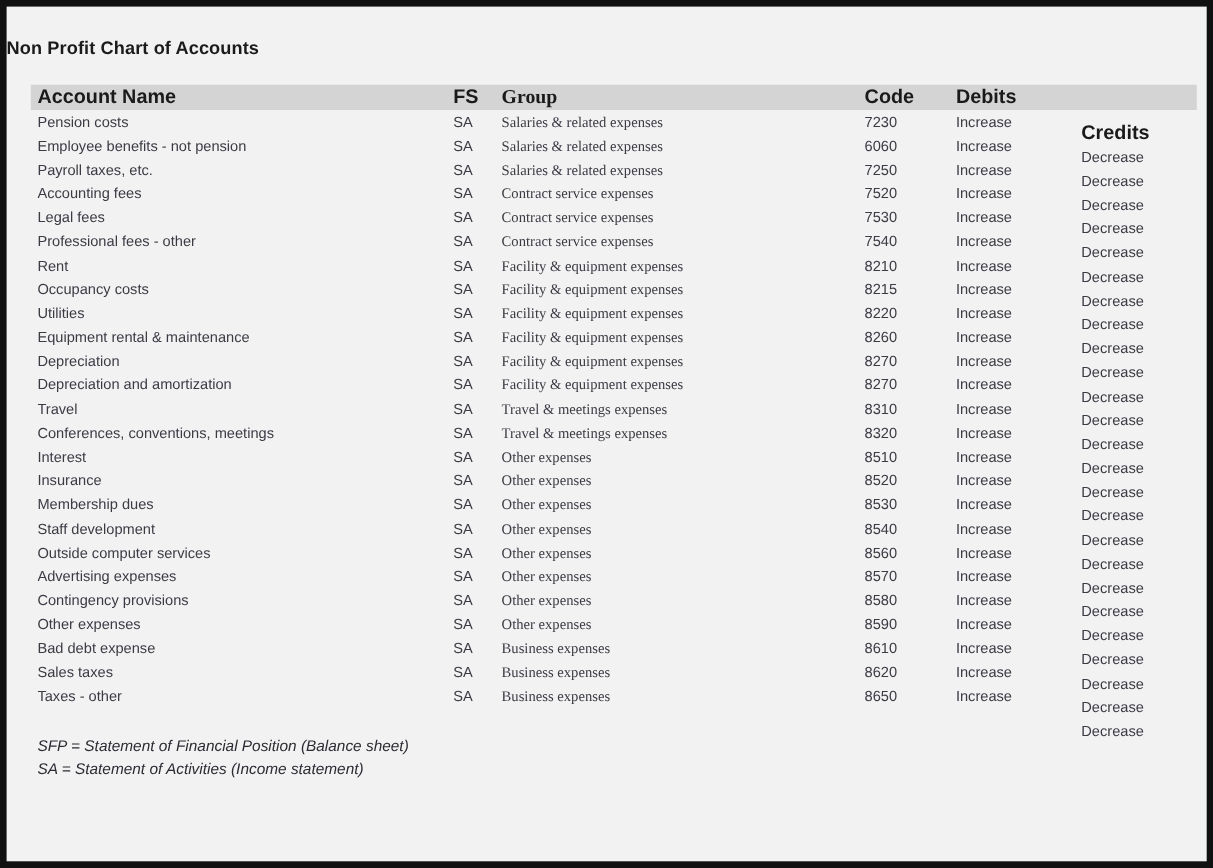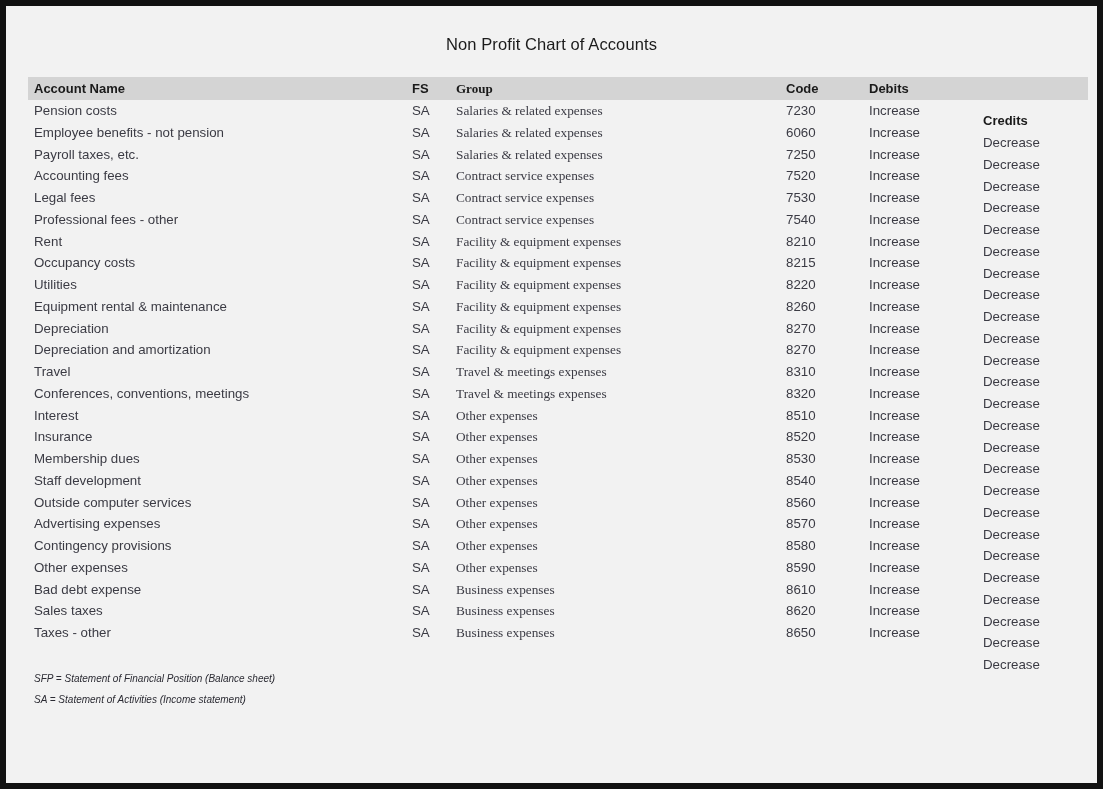--- a/index.html
+++ b/index.html
@@ -23,24 +23,24 @@
     background: #f2f2f2;
     box-sizing: border-box;
     overflow: hidden;
   }
 
   .doc-title {
     position: absolute;
     left: 0;
     top: 29px;
     width: 1091px;
-    text-align: center;
     font-size: 16.5px;
     color: #1b1b1b;
     letter-spacing: 0.1px;
+    font-weight: bold;
   }
 
   .table {
     position: absolute;
     left: 22px;
     top: 71px;
     width: 1060px;
   }
 
   .row {
@@ -61,39 +61,39 @@
     color: #3b3b44;
     line-height: 21.75px;
     overflow: hidden;
     white-space: nowrap;
   }
 
   .row.header .cell {
     font-weight: bold;
     color: #1a1a1a;
     line-height: 23px;
-    font-size: 13px;
+    font-size: 18px;
   }
 
   
   .c-name   { left: 6px;   width: 376px; }
   .c-fs     { left: 384px; width: 56px;  }
   .c-group  { left: 428px; width: 306px; font-family: Liberation Serif, serif; }
   .c-code   { left: 758px; width: 70px;  }
   .c-debits { left: 841px; width: 110px; }
   .c-credits{ left: 955px; width: 105px; margin-top: 32px; }
 
   .notes {
     position: absolute;
     left: 28px;
     top: 662px;
   }
   .note-line {
     font-style: italic;
-    font-size: 10px;
+    font-size: 14px;
     color: #2b2b33;
     line-height: 21px;
     white-space: nowrap;
   }
 </style>
 </head>
 <body>
 
 <div class="page">
 

